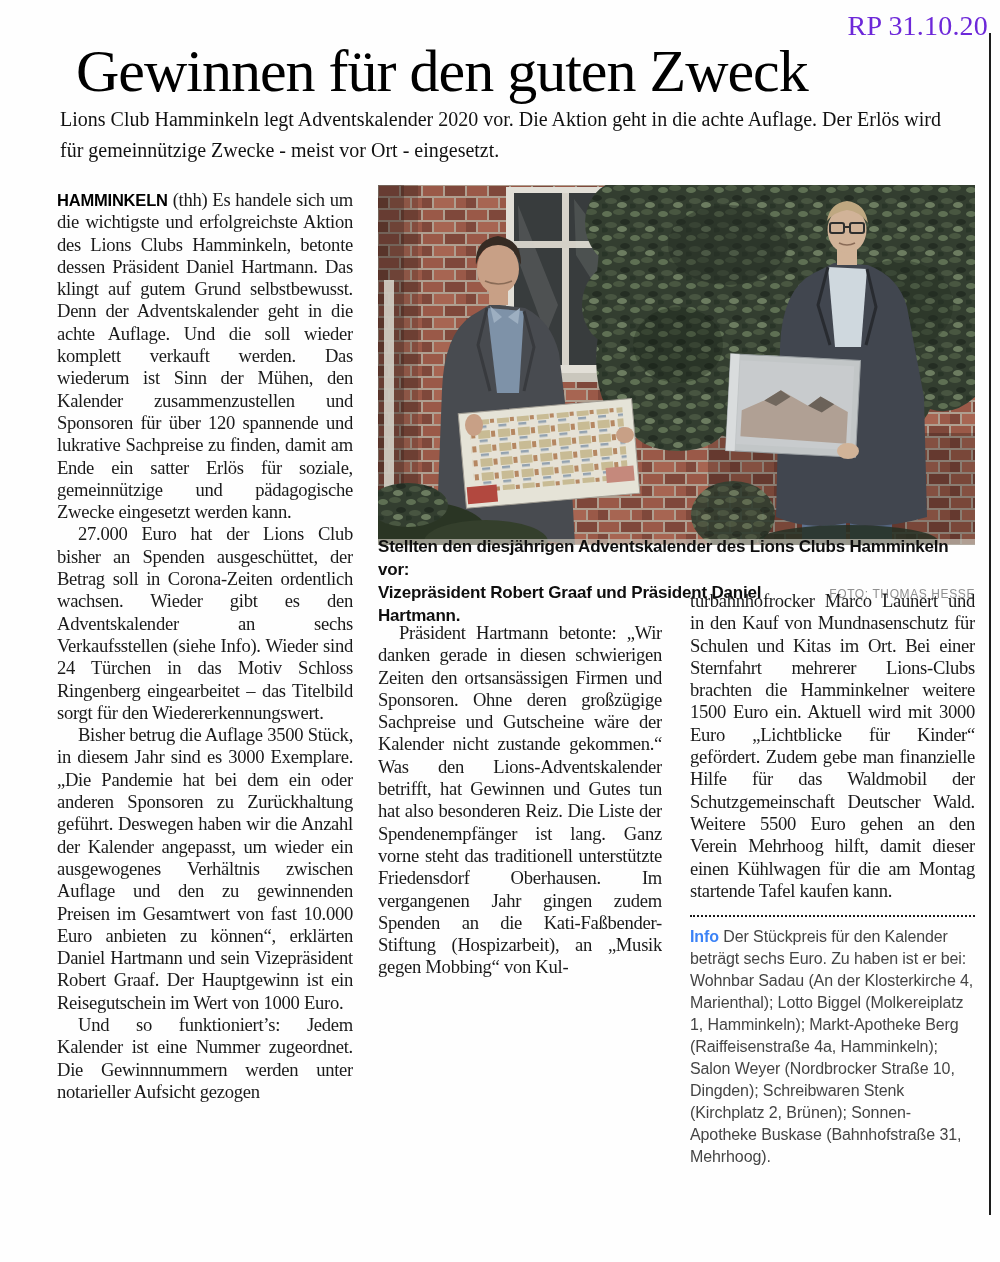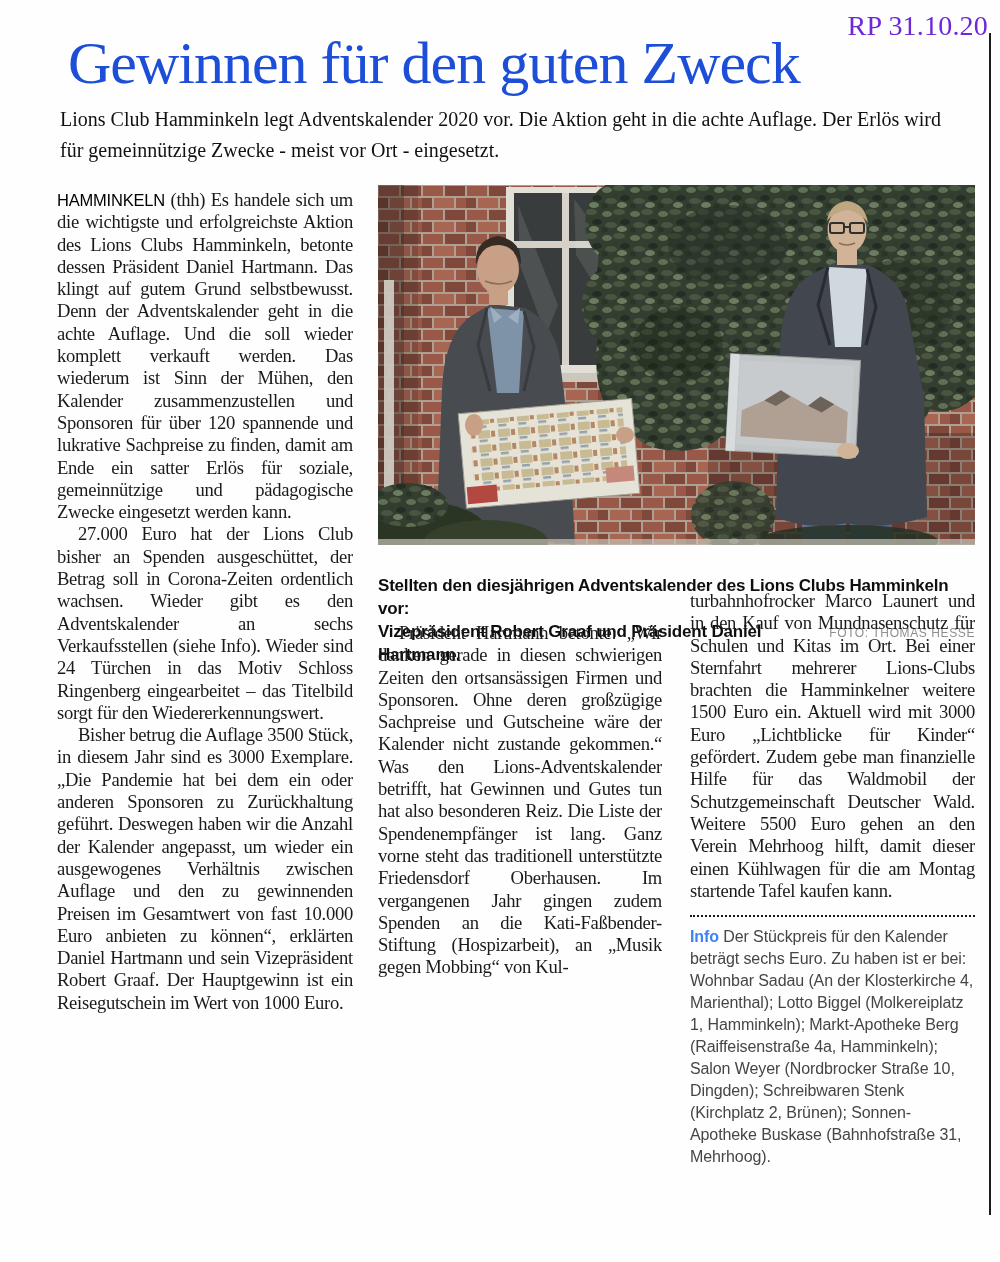--- a/index.html
+++ b/index.html
@@ -6,46 +6,46 @@
   .page{
     position:relative;width:1000px;height:1262px;margin:0 auto;
     background:#fefefe;overflow:hidden;
     font-family:"Liberation Serif","DejaVu Serif",serif;color:#161616;
   }
   .dateline{
     position:absolute;top:10px;right:12px;font-size:28px;color:#6d28d9;
     letter-spacing:0.2px;
   }
   .headline{
-    position:absolute;top:24px;left:60px;width:860px;margin:8px;
-    font-size:60px;font-weight:normal;letter-spacing:-1px;color:#1d4ed8;
+    position:absolute;top:24px;left:60px;width:860px;margin:16px;
+    font-size:60px;font-weight:normal;letter-spacing:-1px;color:#000000;
     line-height:1.05;white-space:nowrap;
   }
   .subhead{
     position:absolute;top:104px;left:60px;width:890px;margin:0;
     font-size:20px;line-height:31px;color:#111;font-weight:normal;
   }
   .bodycol{
     position:absolute;font-size:18.6px;line-height:22.3px;
     text-align:justify;letter-spacing:-0.015em;color:#1a1a1a;
     hyphens:auto;-webkit-hyphens:auto;
   }
   .bodycol p{margin:0;}
   .bodycol p.indent{text-indent:21px;}
   .col1{left:57px;top:189px;width:296px;height:1010px;overflow:hidden;}
   .col2{left:378px;top:622px;width:284px;height:620px;overflow:hidden;}
   .col3{left:690px;top:590px;width:285px;height:620px;overflow:hidden;}
   .lead-loc{
     font-family:"Liberation Sans","DejaVu Sans",sans-serif;
-    font-weight:normal;font-size:16.5px;letter-spacing:-0.2px;color:#000;
+    font-weight:bold;font-size:16.5px;letter-spacing:-0.2px;color:#000;
   }
   .photo-wrap{position:absolute;left:378px;top:185px;width:597px;height:360px;}
   .photo-wrap svg{display:block;}
   .caption{
-    position:absolute;left:378px;top:574px;width:597px;
+    position:absolute;left:378px;top:535px;width:597px;
     font-family:"Liberation Sans","DejaVu Sans",sans-serif;
     font-weight:bold;font-size:17px;line-height:23px;color:#0e0e0e;
     letter-spacing:-0.2px;
   }
   .caption .cap-row{display:flex;justify-content:space-between;align-items:baseline;gap:7px;}
   .credit{
     font-weight:normal;font-size:12px;color:#8f8f8f;letter-spacing:0.6px;
     white-space:nowrap;margin-left:26px;
   }
   .infobox{
@@ -68,20 +68,21 @@
   <div class="dateline">RP 31.10.20</div>
 
   <h1 class="headline">Gewinnen für den guten Zweck</h1>
 
   <p class="subhead">Lions Club Hamminkeln legt Adventskalender 2020 vor. Die Aktion geht in die achte Auflage. Der Erlös wird für gemeinnützige Zwecke - meist vor Ort - eingesetzt.</p>
 
   <div class="bodycol col1">
     <p><span class="lead-loc">HAMMINKELN</span><span> (thh) Es handele sich um die wichtigste und erfolgreichste Aktion des Lions Clubs Hamminkeln, betonte dessen Präsident Daniel Hartmann. Das klingt auf gutem Grund selbstbewusst. Denn der Adventskalender geht in die achte Auflage. Und die soll wieder komplett verkauft werden. Das wiederum ist Sinn der Mühen, den Kalender zusammenzustellen und Sponsoren für über 120 spannende und lukrative Sachpreise zu finden, damit am Ende ein satter Erlös für soziale, gemeinnützige und pädagogische Zwecke eingesetzt werden kann.</span></p>
     <p class="indent">27.000 Euro hat der Lions Club bisher an Spenden ausgeschüttet, der Betrag soll in Corona-Zeiten ordentlich wachsen. Wieder gibt es den Adventskalender an sechs Verkaufsstellen (siehe Info). Wieder sind 24 Türchen in das Motiv Schloss Ringenberg eingearbeitet – das Titelbild sorgt für den Wiedererkennungswert.</p>
     <p class="indent">Bisher betrug die Auflage 3500 Stück, in diesem Jahr sind es 3000 Exemplare. „Die Pandemie hat bei dem ein oder anderen Sponsoren zu Zurückhaltung geführt. Deswegen haben wir die Anzahl der Kalender angepasst, um wieder ein ausgewogenes Verhältnis zwischen Auflage und den zu gewinnenden Preisen im Gesamtwert von fast 10.000 Euro anbieten zu können“, erklärten Daniel Hartmann und sein Vizepräsident Robert Graaf. Der Hauptgewinn ist ein Reisegutschein im Wert von 1000 Euro.</p>
+    <p class="indent">Und so funktioniert’s: Jedem Kalender ist eine Nummer zugeordnet. Die Gewinnnummern werden unter notarieller Aufsicht gezogen</p>
   </div>
 
   <div class="photo-wrap">
     <svg width="597" height="360" viewBox="0 0 597 360" role="img">
       <defs>
         <pattern id="brick" width="44" height="24" patternUnits="userSpaceOnUse">
           <rect width="44" height="24" fill="#b2a192"></rect>
           <rect x="1" y="1" width="20" height="10" fill="#9c5746"></rect>
           <rect x="23" y="1" width="20" height="10" fill="#7f4538"></rect>
           <rect x="-10" y="13" width="20" height="10" fill="#7f4538"></rect>

